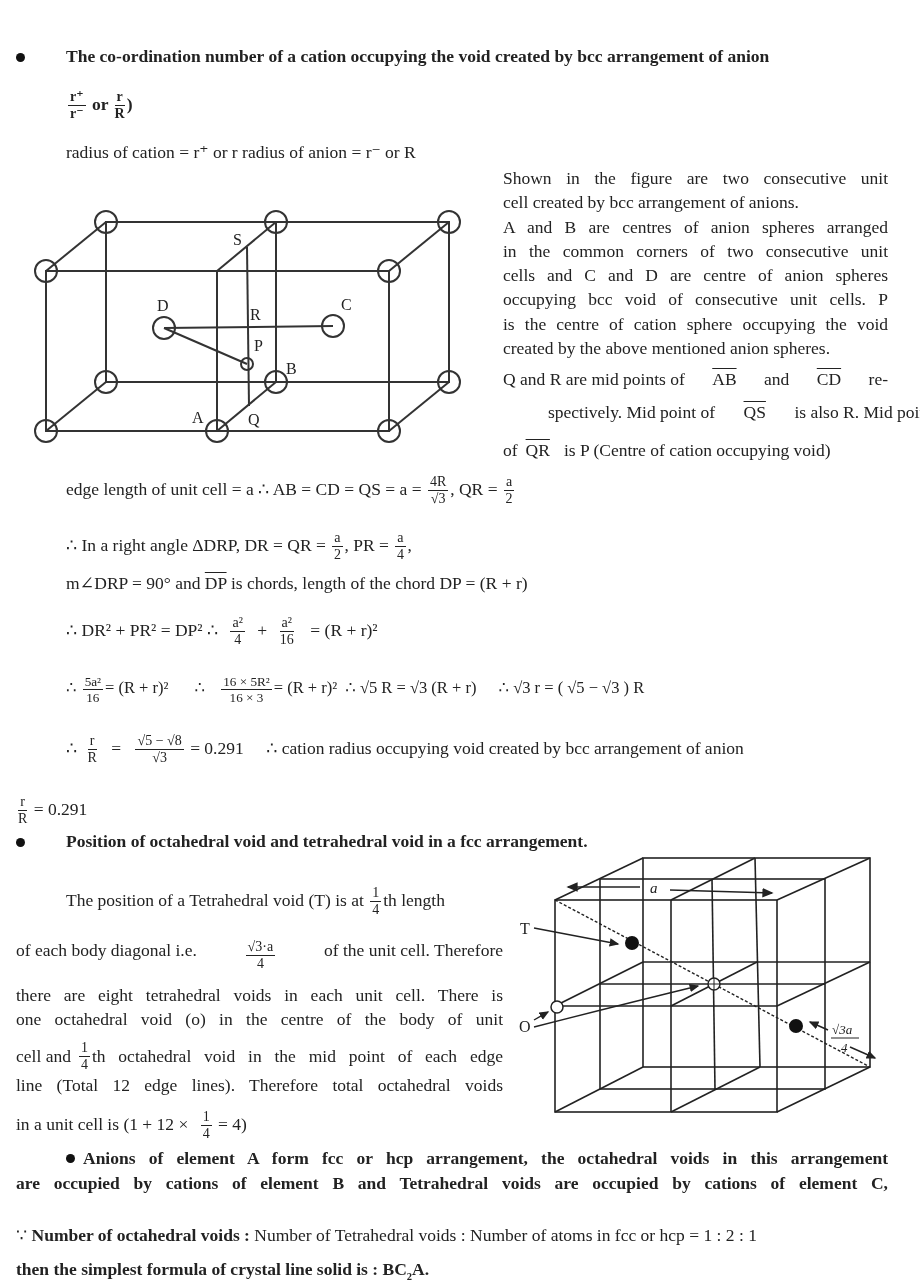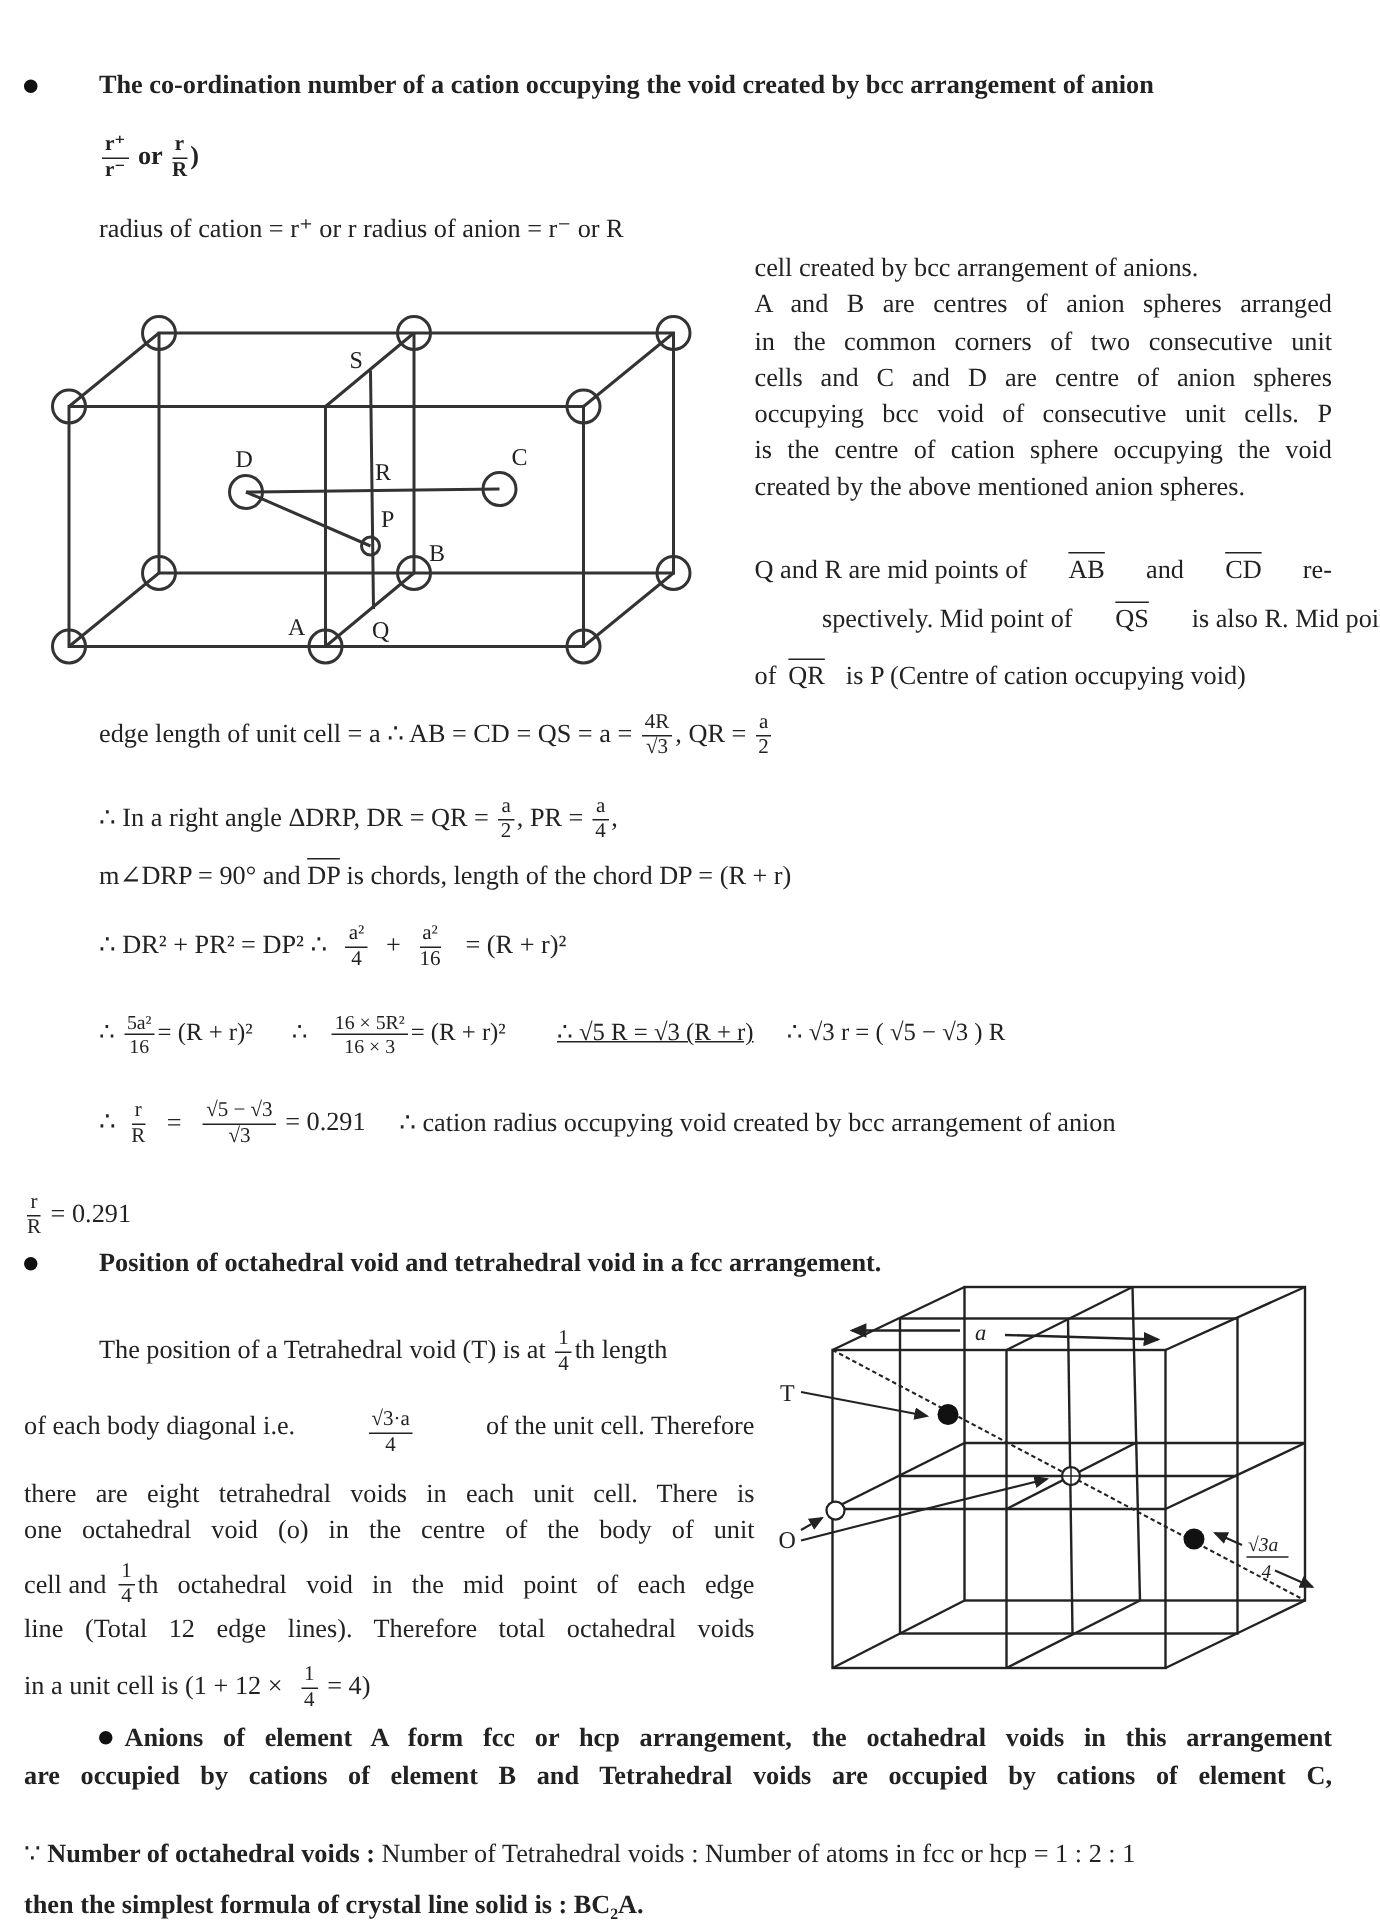--- a/index.html
+++ b/index.html
@@ -91,20 +91,21 @@
     <text x="230" y="130">R</text>
     <text x="321" y="120">C</text>
     <text x="234" y="161">P</text>
     <text x="266" y="184">B</text>
     <text x="172" y="233">A</text>
     <text x="228" y="235">Q</text>
   </g>
 </svg>
 
 <div class="para" style="left:503px; top:166px; width:385px; line-height:24.3px;">
+  <div style="text-align-last:justify;">Shown in the figure are two consecutive unit</div>
   <div>cell created by bcc arrangement of anions.</div>
   <div style="text-align-last:justify;">A and B are centres of anion spheres arranged</div>
   <div style="text-align-last:justify;">in the common corners of two consecutive unit</div>
   <div style="text-align-last:justify;">cells and C and D are centre of anion spheres</div>
   <div style="text-align-last:justify;">occupying bcc void of consecutive unit cells. P</div>
   <div style="text-align-last:justify;">is the centre of cation sphere occupying the void</div>
   <div>created by the above mentioned anion spheres.</div>
 </div>
 
 <div class="abs" style="left:503px; top:369px; width:385px; display:flex; justify-content:space-between;font-family:Liberation Serif, serif;">
@@ -173,33 +174,33 @@
   <span>∴</span>
   <span class="frac">
       <span class="num">5a²</span>
       <span class="den">16</span>
     </span><span>= (R + r)²</span>
   <span style="margin-left:22px;">∴</span>
   <span class="frac" style="margin-left:12px;">
       <span class="num">16 × 5R²</span>
       <span class="den">16 × 3</span>
     </span><span>= (R + r)²</span>
-  <span style="margin-left:30px;text-decoration:underline;">∴  √5 R =  √3 (R + r)</span>
+  <span style="margin-left:4px;">∴  √5 R =  √3 (R + r)</span>
   <span style="margin-left:18px;">∴  √3 r = ( √5  −  √3 ) R</span>
 </div>
 
 <div class="abs" style="left:66px; top:734px;">
   <span>∴</span>
   <span class="frac" style="margin-left:6px;">
       <span class="num">r</span>
       <span class="den">R</span>
     </span>
   <span style="margin:0 8px;">=</span>
   <span class="frac">
-      <span class="num">√5 − √3</span>
+      <span class="num">√5 − √8</span>
       <span class="den">√3</span>
     </span>
   <span>= 0.291</span>
   <span style="margin-left:18px;">∴ cation radius occupying void created by bcc arrangement of anion</span>
 </div>
 
 <div class="abs" style="left:16px; top:795px;">
   <span class="frac">
       <span class="num">r</span>
       <span class="den">R</span>

